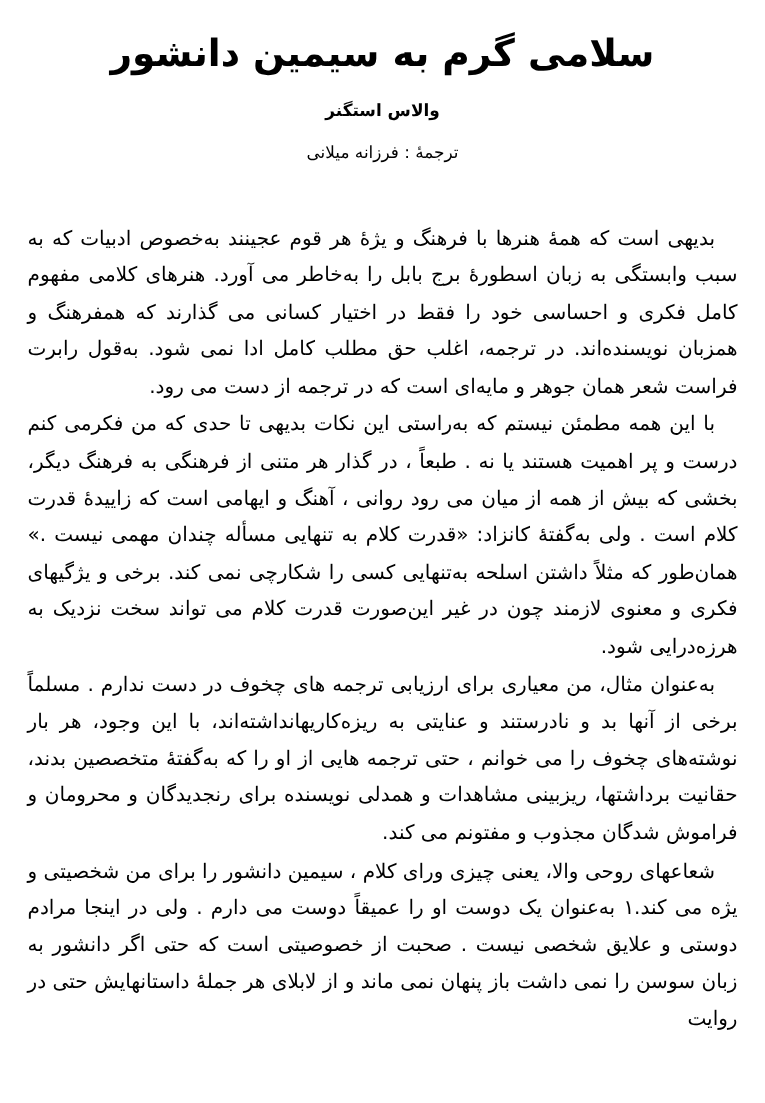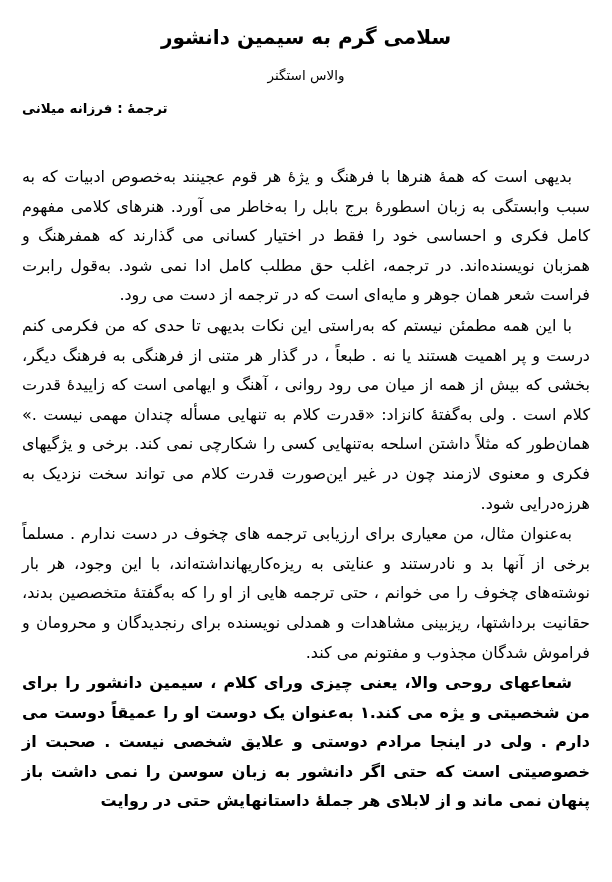--- a/index.html
+++ b/index.html
@@ -16,56 +16,55 @@
   }
   .page {
     width: 612px;
     height: 882px;
     box-sizing: border-box;
     padding: 18px 22px 0 22px;
     position: relative;
   }
   .title {
     text-align: center;
-    font-size: 20px;
+    font-size: 30px;
     font-weight: bold;
     line-height: 1.35;
     margin: 6px 0 0 0;
     letter-spacing: 0px;
   }
   .author {
     text-align: center;
     font-size: 13.5px;
-    font-weight: normal;
+    font-weight: bold;
     margin: 16px 0 0 0;
   }
   .translator {
-    text-align: left;
+    text-align: center;
     font-size: 13.5px;
-    font-weight: bold;
+    font-weight: normal;
     margin: 17px 0 0 0;
   }
   .body-text {
     margin-top: 46px;
     font-size: 16px;
     line-height: 1.85;
     text-align: justify;
     text-justify: inter-word;
   }
   .para {
     margin: 0 0 0 0;
     text-indent: 18px;
     text-align: justify;
   }
   .para + .para {
     margin-top: 1px;
   }
   .para.last {
     text-align: justify;
-    font-weight: bold;
   }
 </style>
 </head>
 <body>
 
 <div class="page">
 
   <h1 class="title">سلامی گرم به سیمین دانشور</h1>
 
   <div class="author">والاس استگنر</div>

